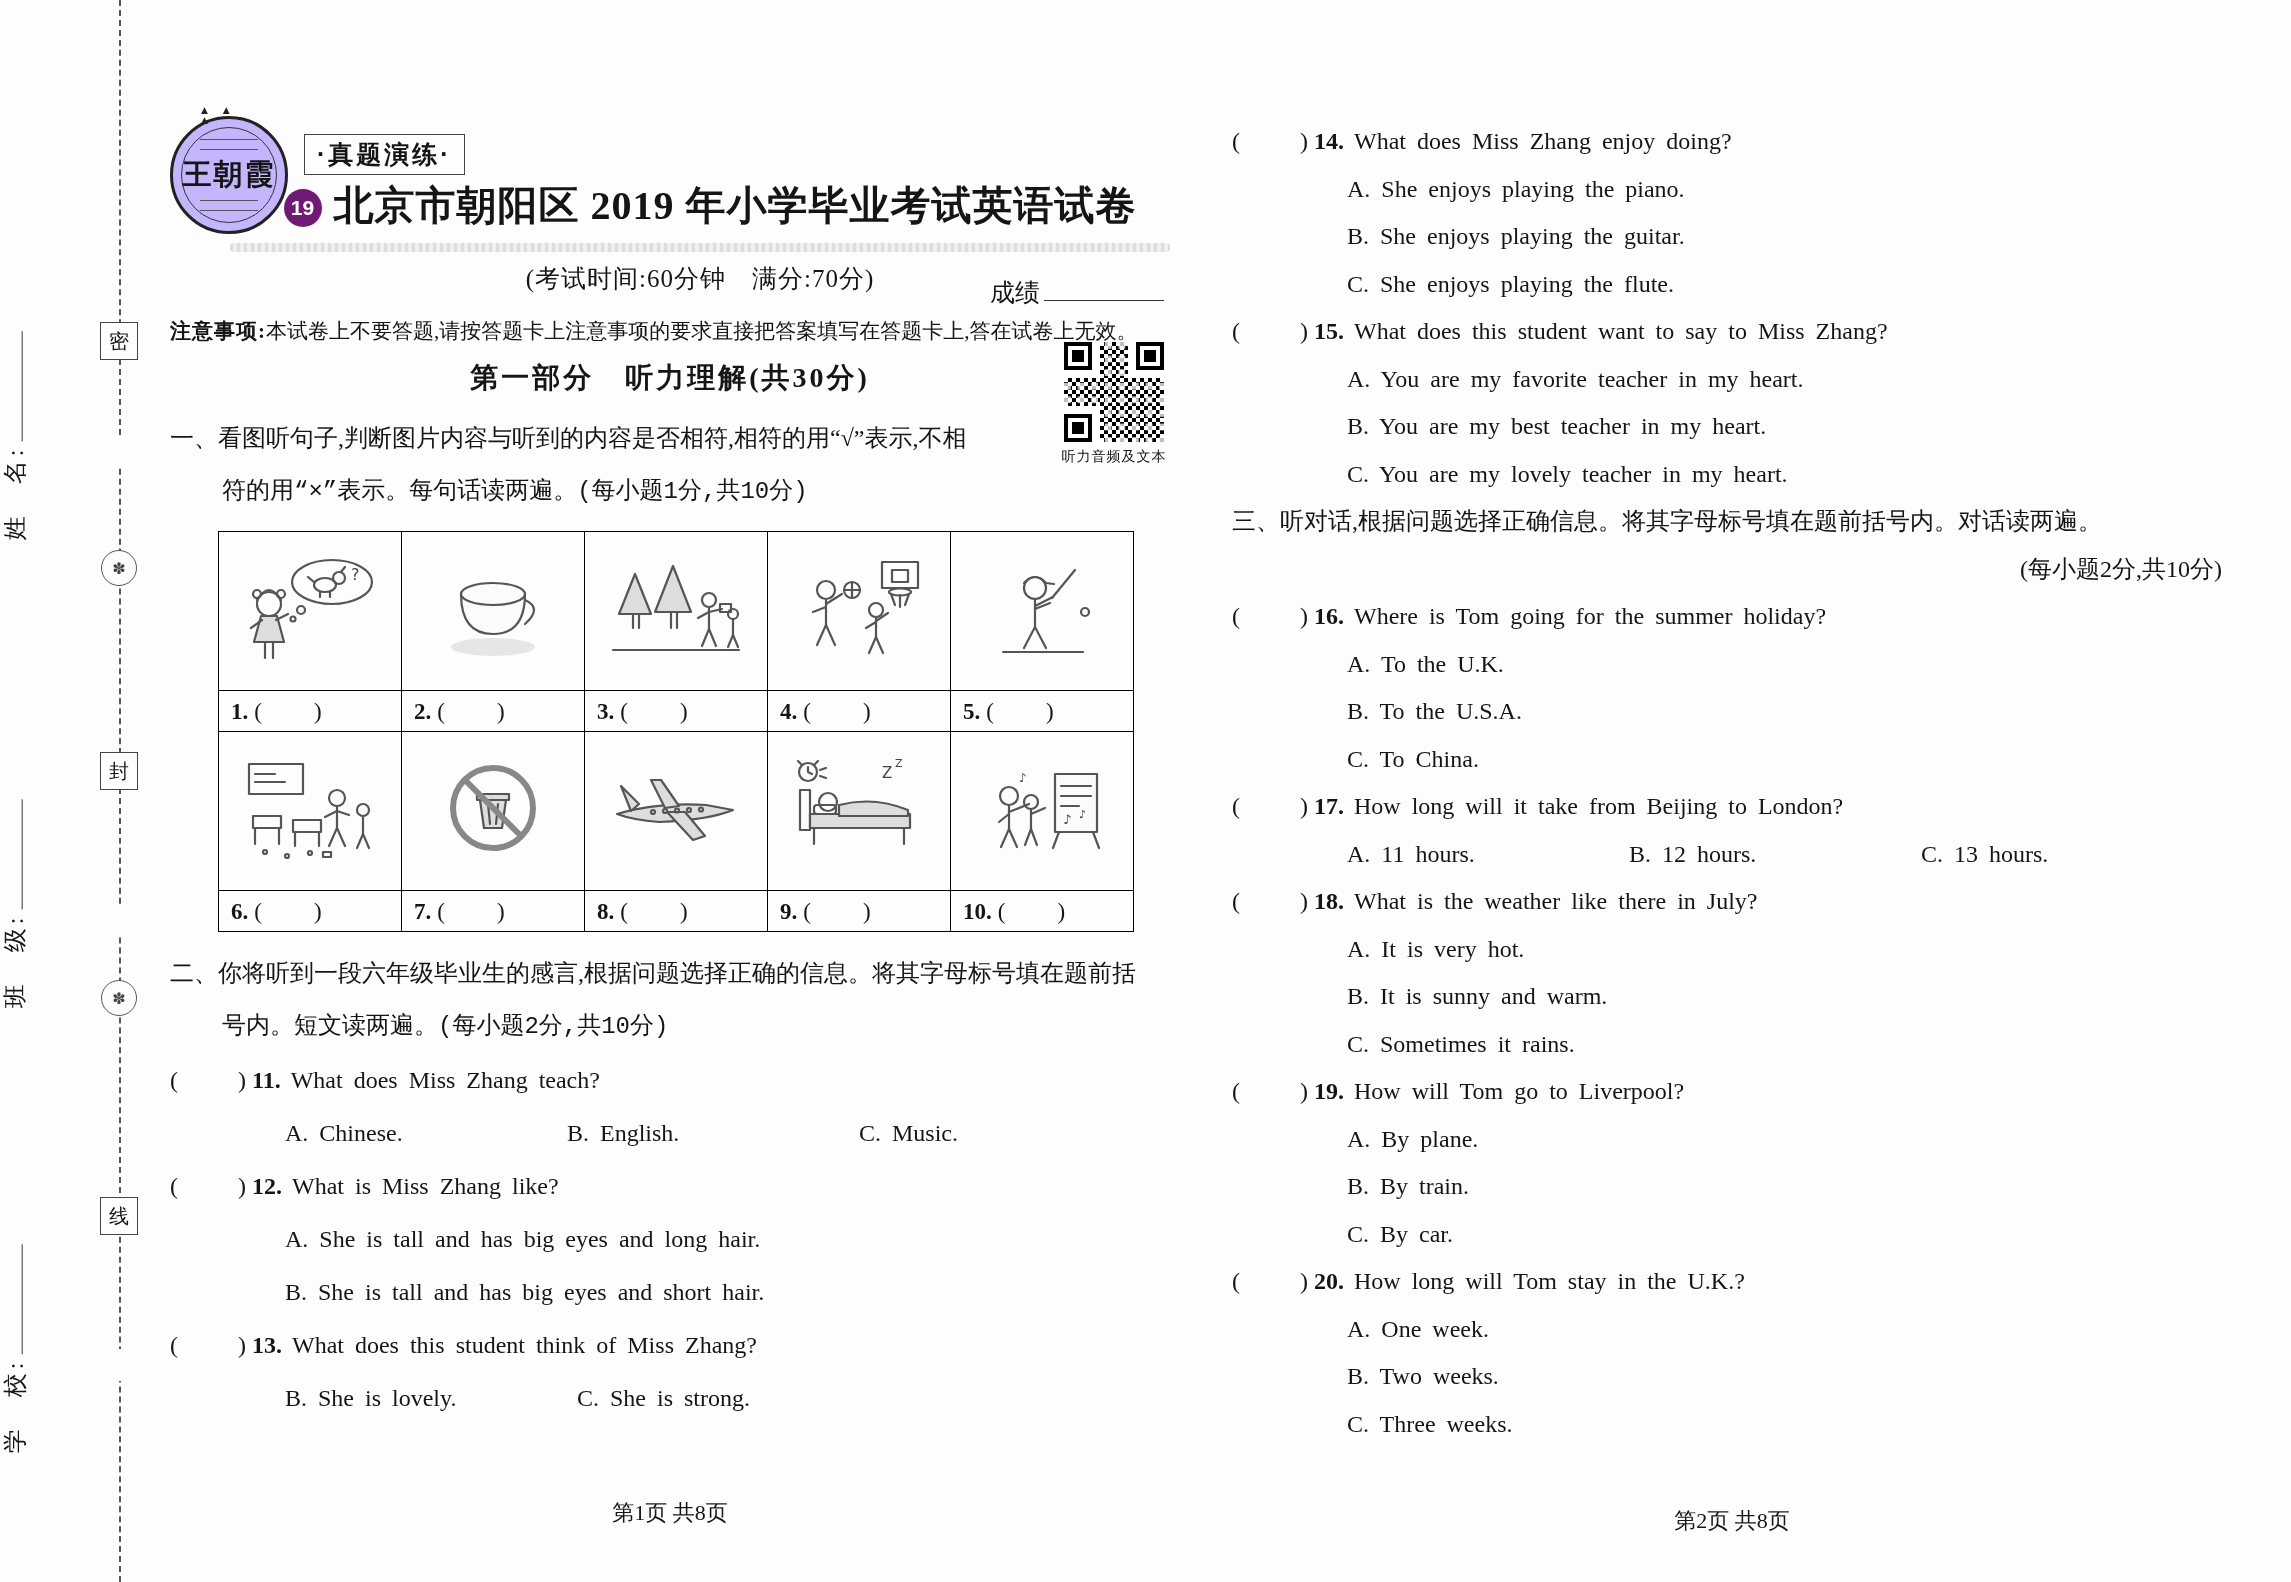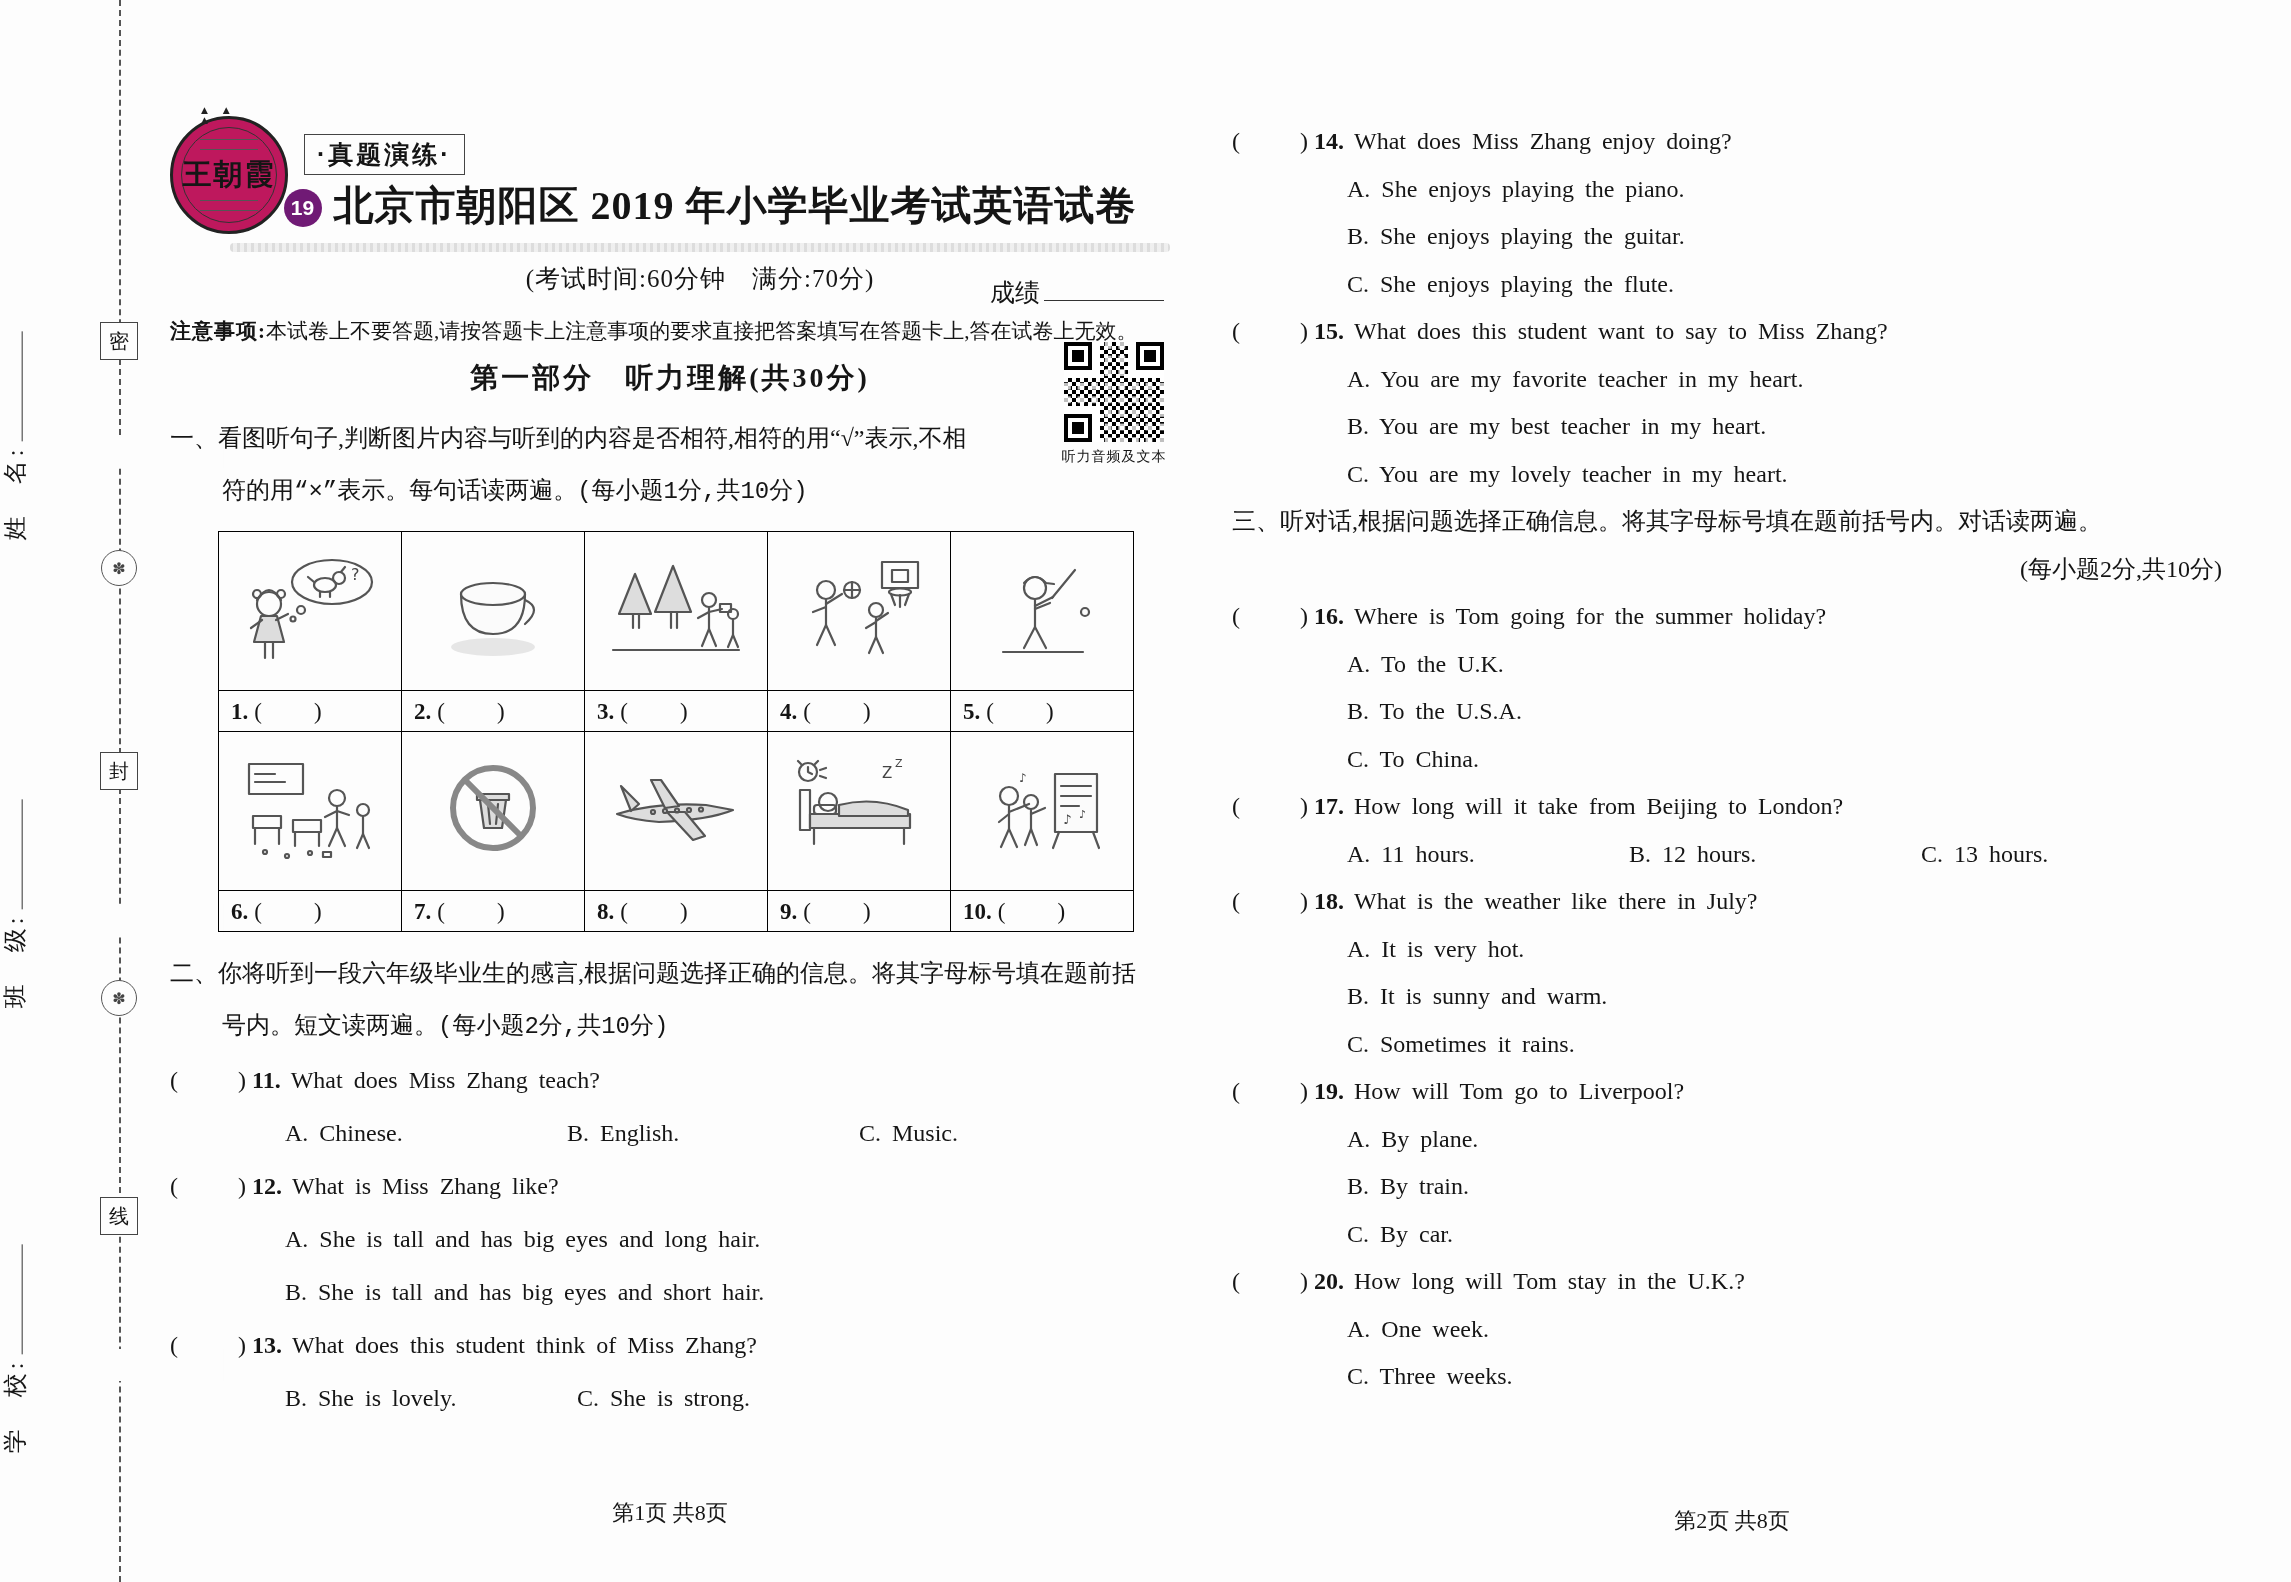--- a/index.html
+++ b/index.html
@@ -14,21 +14,21 @@
     font-size:20px;background:#fdfdfd;}
   .flower{width:34px;height:34px;border:1.5px solid #555;border-radius:50%;display:flex;align-items:center;justify-content:center;
     font-size:16px;color:#444;background:#fdfdfd;}
   .v-field{white-space:nowrap;transform:translate(-50%,-50%) rotate(-90deg);font-size:24px;letter-spacing:4px;}
   .wline{display:inline-block;width:110px;border-bottom:1.5px solid #333;height:6px;margin-left:4px;}
   
   .col-left{position:absolute;left:170px;top:108px;width:1000px;}
   .col-right{position:absolute;left:1232px;top:118px;width:1000px;font-size:24px;}
   
   .logo{position:absolute;left:0;top:8px;width:112px;height:112px;border:3px solid #222;border-radius:50%;
-    display:flex;align-items:center;justify-content:center;background:#be185d;}
+    display:flex;align-items:center;justify-content:center;background:#c4b5fd;}
   .logo:before{content:"▲ ▲ ▲";position:absolute;top:-14px;left:50%;transform:translateX(-50%);font-size:9px;letter-spacing:6px;color:#222;
     font-family:"DejaVu Sans",sans-serif;}
   .logo-inner{width:94px;height:94px;border:1.5px solid #333;border-radius:50%;display:flex;flex-direction:column;
     align-items:center;justify-content:center;gap:5px;}
   .logo-name{font-size:29px;font-weight:bold;letter-spacing:2px;}
   .logo-deco{width:58px;height:9px;border-top:1.5px solid #555;border-bottom:1.5px solid #555;}
   .series-badge{position:absolute;left:134px;top:26px;border:1.5px solid #444;padding:3px 12px;font-size:25px;font-weight:bold;
     letter-spacing:3px;font-family:"Liberation Sans","DejaVu Sans",sans-serif;}
   .title-row{padding:70px 0 0 80px;text-align:center;white-space:nowrap;}
   .num-badge{display:inline-flex;width:38px;height:38px;border-radius:50%;background:#701a75;color:#fff;align-items:center;
@@ -423,16 +423,17 @@
     <span class="paren">(　　)</span><span class="qnum">19.</span><span class="en">How will Tom go to Liverpool?</span>
   </div>
   <div class="opt-line en">A. By plane.</div>
   <div class="opt-line en">B. By train.</div>
   <div class="opt-line en">C. By car.</div>
 
   <div class="qline">
     <span class="paren">(　　)</span><span class="qnum">20.</span><span class="en">How long will Tom stay in the U.K.?</span>
   </div>
   <div class="opt-line en">A. One week.</div>
+  <div class="opt-line en">B. Two weeks.</div>
   <div class="opt-line en">C. Three weeks.</div>
 </div>
 
 <div class="footer-r">第2页 共8页</div>
 
 </body></html>

